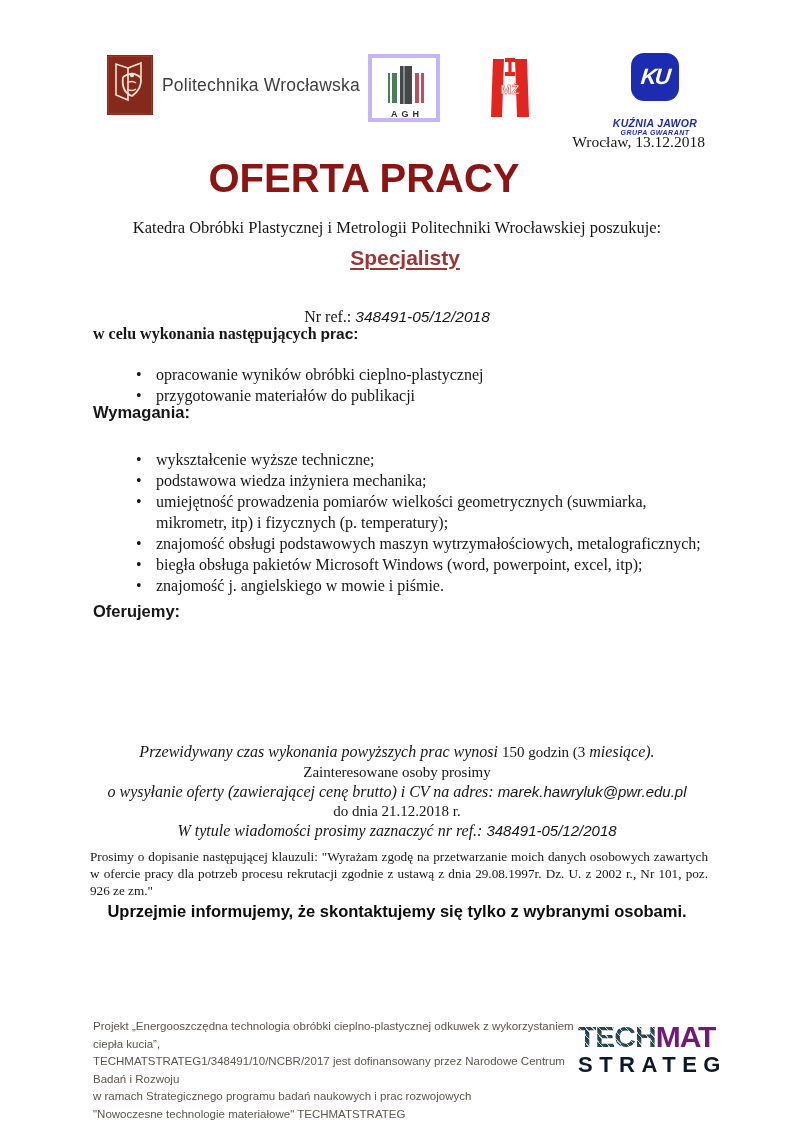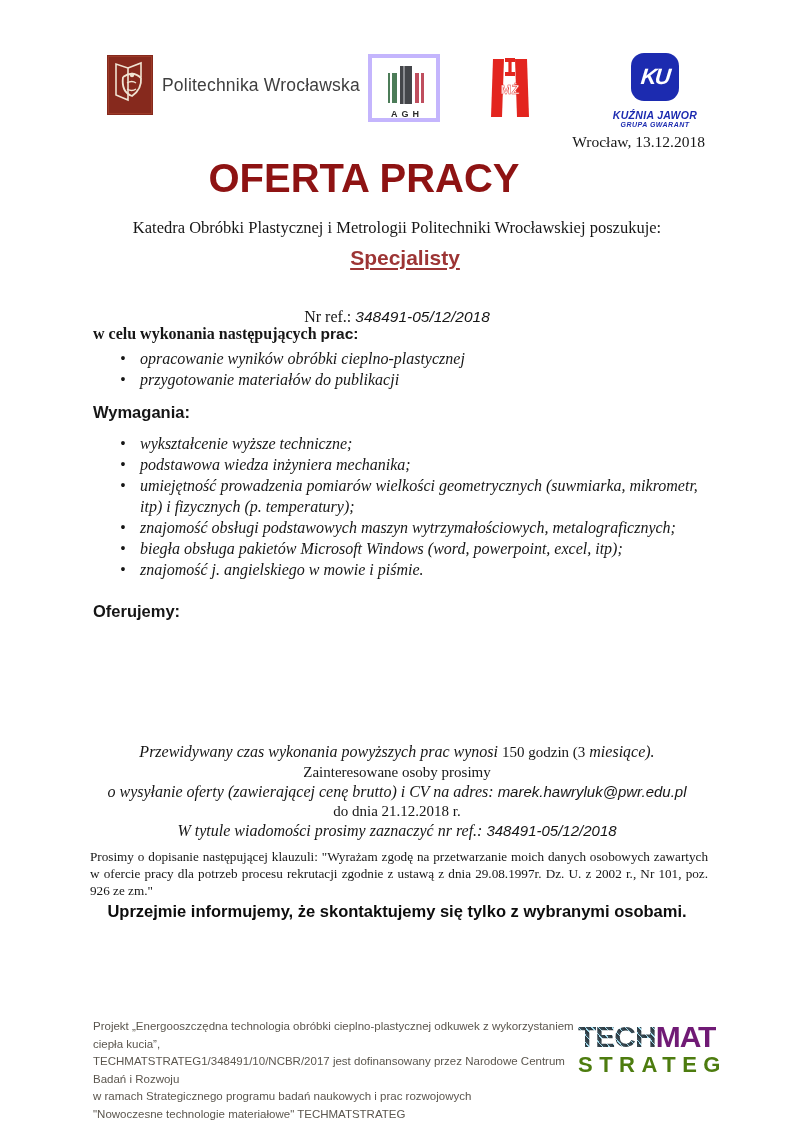--- a/index.html
+++ b/index.html
@@ -10,35 +10,35 @@
   
   .logos{position:absolute;left:0;top:0;width:794px;height:130px;}
   .pwr{position:absolute;left:107px;top:55px;display:flex;align-items:center;}
   .pwr-box{width:46px;height:60px;}
   .pwr-name{margin-left:9px;font-family:"Liberation Sans",sans-serif;font-size:17.5px;color:#3f3f3f;letter-spacing:.2px;}
   .agh{position:absolute;left:368px;top:54px;width:72px;height:68px;background:#fff;border:4px solid #c4b5fd;box-sizing:border-box;}
   .mz{position:absolute;left:487px;top:56px;width:46px;height:64px;}
   .kv{position:absolute;left:600px;top:53px;width:110px;text-align:center;font-family:"Liberation Sans",sans-serif;}
   .kv-box{width:48px;height:48px;margin:0 auto;background:#1c2bb0;border-radius:13px;display:flex;align-items:center;justify-content:center;}
   .kv-mono{color:#ffffff;font-weight:bold;font-style:italic;font-size:22px;letter-spacing:-2px;transform:skewX(-6deg);}
-  .kv-l1{margin-top:8px;color:#1c2bb0;font-weight:bold;font-style:italic;font-size:10.5px;letter-spacing:.3px;}
+  .kv-l1{margin-top:16px;color:#1c2bb0;font-weight:bold;font-style:italic;font-size:10.5px;letter-spacing:.3px;}
   .kv-l2{color:#1c2bb0;font-weight:bold;font-style:italic;font-size:7px;letter-spacing:.5px;}
   
   .date{position:absolute;left:93px;top:133px;width:612px;text-align:right;font-size:15.5px;}
   .title{position:absolute;left:0;top:156px;width:728px;text-align:center;
          font-family:"Liberation Sans",sans-serif;font-weight:bold;font-size:40px;color:#8e1313;}
   .intro{position:absolute;left:0;top:218px;width:794px;text-align:center;font-size:16.5px;}
   .position{position:absolute;left:0;top:246px;width:794px;text-align:center;}
   .position a{font-family:"Liberation Sans",sans-serif;font-weight:bold;font-size:21px;color:#9d3535;
               text-decoration:underline;text-decoration-thickness:2px;text-underline-offset:3px;margin-left:16px;}
   .ref{position:absolute;left:0;top:278px;width:794px;text-align:center;font-size:16px;margin-top:30px;}
   .ref .val{font-family:"Liberation Sans",sans-serif;font-style:italic;font-size:15.5px;}
   .tasks-h{position:absolute;left:93px;top:325px;font-size:16px;font-weight:bold;}
   .tasks-h .sans{font-family:"Liberation Sans",sans-serif;font-size:15.5px;}
-  ul.doclist{position:absolute;left:93px;width:612px;margin:0;padding:0;list-style:none;font-size:16px;line-height:21px;font-style:italic;}
+  ul.doclist{position:absolute;left:93px;width:612px;margin:16px;padding:0;list-style:none;font-size:16px;line-height:21px;}
   ul.doclist li{position:relative;padding-left:47px;}
   ul.doclist li::before{content:"\2022";position:absolute;left:27px;}
   .tasks-list{top:348px;}
   .req-h{position:absolute;left:93px;top:403px;font-family:"Liberation Sans",sans-serif;font-weight:bold;font-size:16.5px;}
   .req-list{top:433px;}
   .offer-h{position:absolute;left:93px;top:602px;font-family:"Liberation Sans",sans-serif;font-weight:bold;font-size:16.5px;}
   .offer-list{top:628px;}
   .closing{position:absolute;left:60px;top:742px;width:674px;text-align:center;
            font-style:italic;font-size:16px;line-height:19.5px;}
   .closing .sans{font-family:Liberation Serif, serif;font-style:normal;font-size:15px;}
@@ -50,21 +50,21 @@
           font-family:"Liberation Sans",sans-serif;font-size:11.5px;line-height:17.5px;color:#5b564e;}
   
   .techmat{position:absolute;left:578px;top:1022px;width:145px;font-family:"Liberation Sans",sans-serif;text-align:left;}
   .tm-top{font-weight:bold;font-size:30px;letter-spacing:-1px;line-height:30px;white-space:nowrap;}
   .tm-tech{color:#54707c;}
   @supports ((-webkit-background-clip:text) or (background-clip:text)){
     .tm-tech{background:repeating-linear-gradient(48deg,#2e3c44 0 2px,#9fd8ea 2px 3px,#3a4b54 3px 5px);
              -webkit-background-clip:text;background-clip:text;color:transparent;}
   }
   .tm-mat{color:#701a75;}
-  .tm-strateg{font-weight:bold;font-size:22px;letter-spacing:6.5px;color:#4d7c0f;line-height:26px;}
+  .tm-strateg{font-weight:bold;font-size:22px;letter-spacing:6.5px;color:#0f172a;line-height:26px;}
 </style>
 </head>
 <body>
 
 <div class="page">
 
   <div class="logos">
 
     <div class="pwr">
       <svg class="pwr-box" viewBox="0 0 46 60" xmlns="http://www.w3.org/2000/svg">

